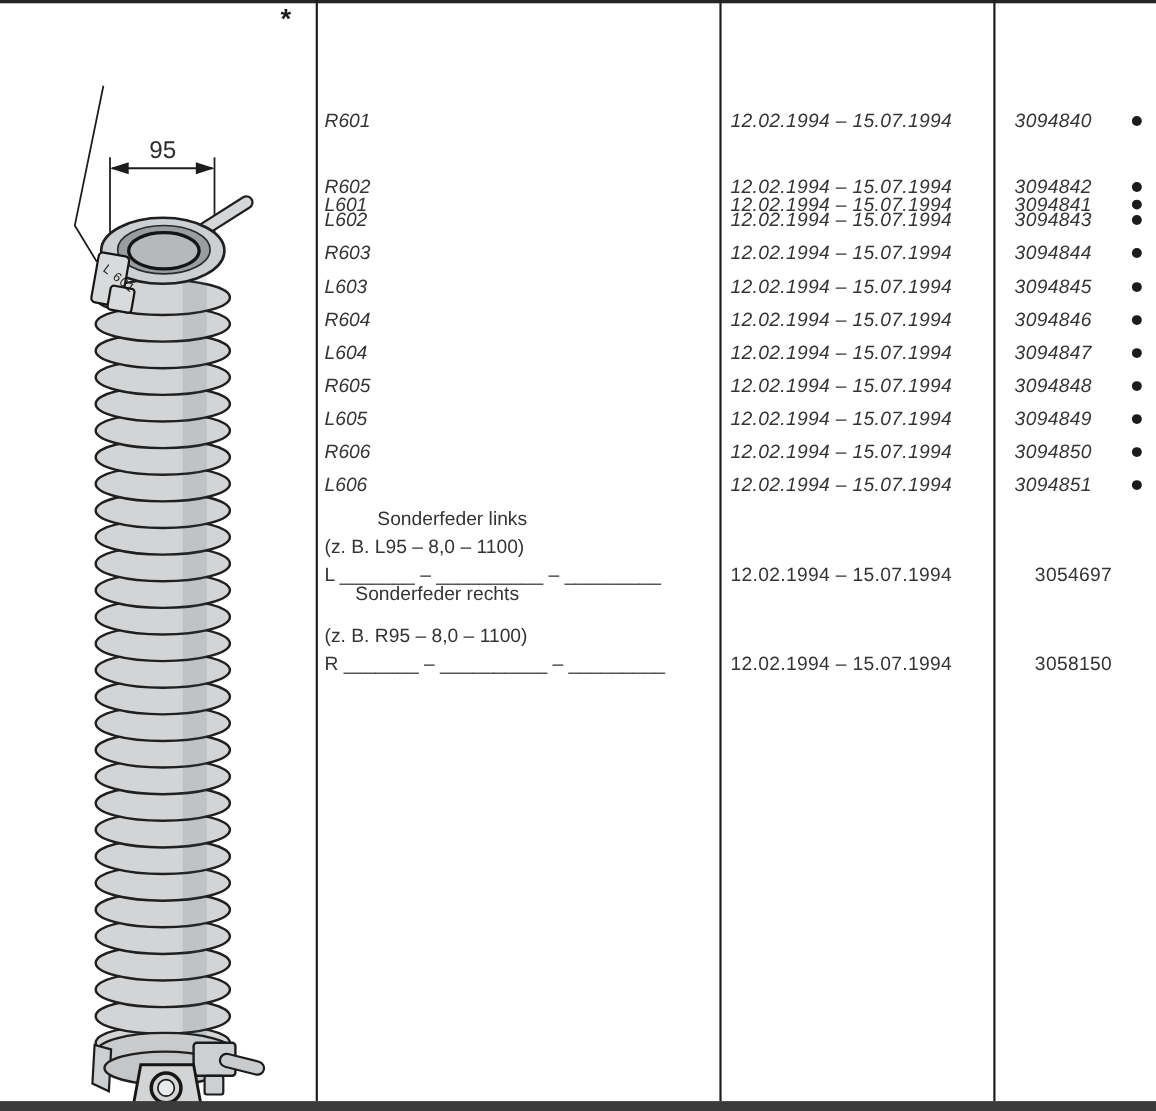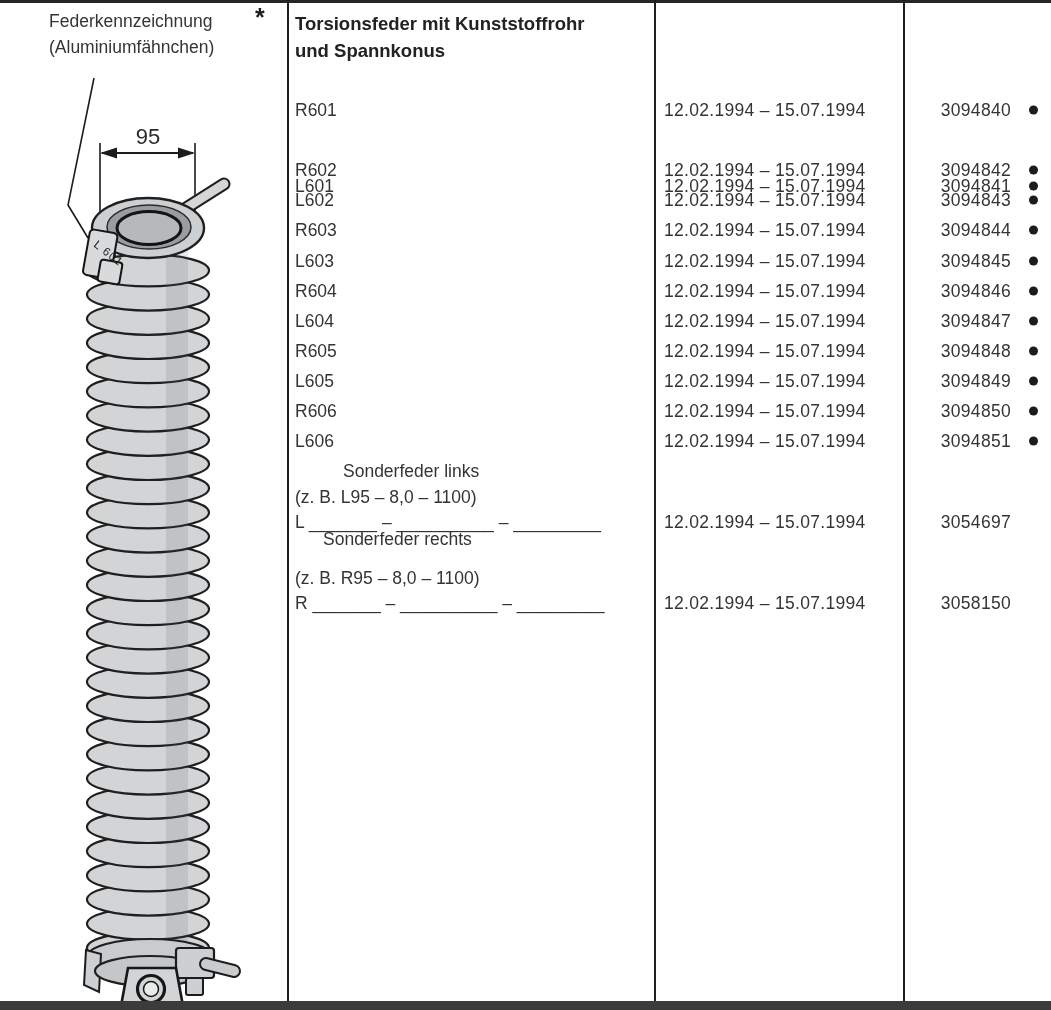--- a/index.html
+++ b/index.html
@@ -16,54 +16,46 @@
   .v-line{position:absolute;top:0;width:2px;height:1001px;background:#1f1f1f;}
   .v-line.c1{left:287px;}
   .v-line.c2{left:654px;}
   .v-line.c3{left:903px;}
 
   .annotation{position:absolute;left:49px;top:8px;font-size:17.5px;line-height:26px;color:#343434;}
   .asterisk{position:absolute;left:255px;top:3px;font-size:25px;font-weight:bold;color:#1d1d1d;}
 
   .table-title{position:absolute;left:295px;top:10px;font-size:18.5px;font-weight:bold;line-height:27px;color:#222;}
 
-  .row{position:absolute;left:0;width:856px;height:30.1px;}
+  .row{position:absolute;left:0;width:856px;height:30.1px;font-style:italic;}
   .cell{position:absolute;top:50%;transform:translateY(-50%);font-size:17.5px;white-space:nowrap;color:#343434;}
   .cell.model{left:295px;}
   .cell.period{left:664px;letter-spacing:0.3px;}
-  .cell.part{left:904px;width:107px;text-align:right;letter-spacing:0.3px;}
+  .cell.part{left:904px;width:107px;text-align:center;letter-spacing:0.3px;}
   .bullet{position:absolute;left:1029px;top:50%;transform:translateY(-50%);width:9px;height:9px;border-radius:50%;background:#1c1c1c;}
 
   .sline{position:absolute;left:295px;height:26px;display:flex;align-items:center;font-size:17.5px;white-space:nowrap;color:#343434;}
   .sline.period{left:664px;letter-spacing:0.3px;}
   .sline.part{left:904px;width:107px;justify-content:flex-end;letter-spacing:0.3px;}
 
   .figure-svg{position:absolute;left:0;top:0;z-index:5;}
 </style>
 </head>
 <body>
 
 <div class="page">
 
   <div class="top-line"></div>
   <div class="v-line c1"></div>
   <div class="v-line c2"></div>
   <div class="v-line c3"></div>
   <div class="bottom-bar"></div>
 
-  <div class="annotation">
-    <div>Federkennzeichnung</div>
-    <div>(Aluminiumfähnchen)</div>
-  </div>
   <div class="asterisk">*</div>
 
-  <div class="table-title">
-    <div>Torsionsfeder mit Kunststoffrohr</div>
-    <div>und Spannkonus</div>
-  </div>
 
   <div id="rows-container">
       <div class="row" style="top: 95px;">
         <span class="cell model">R601</span>
         <span class="cell period">12.02.1994 – 15.07.1994</span>
         <span class="cell part">3094840</span>
         <span class="bullet"></span>
       </div>
       <div class="row" style="top: 131px; margin-top: 40px;">
         <span class="cell model">L601</span>

